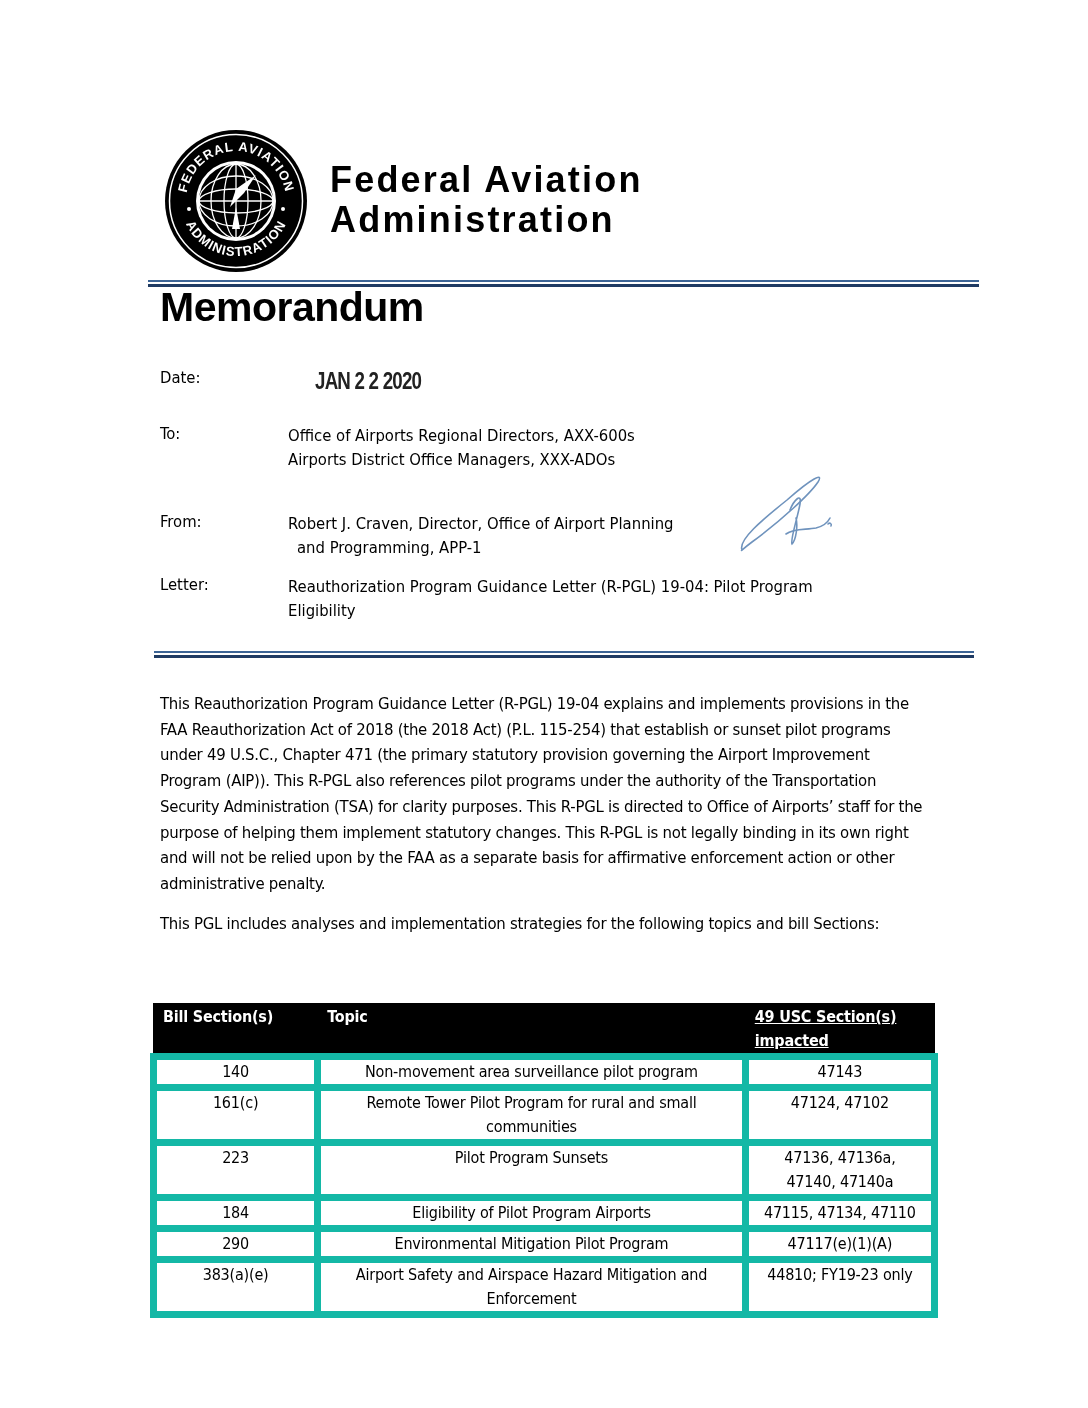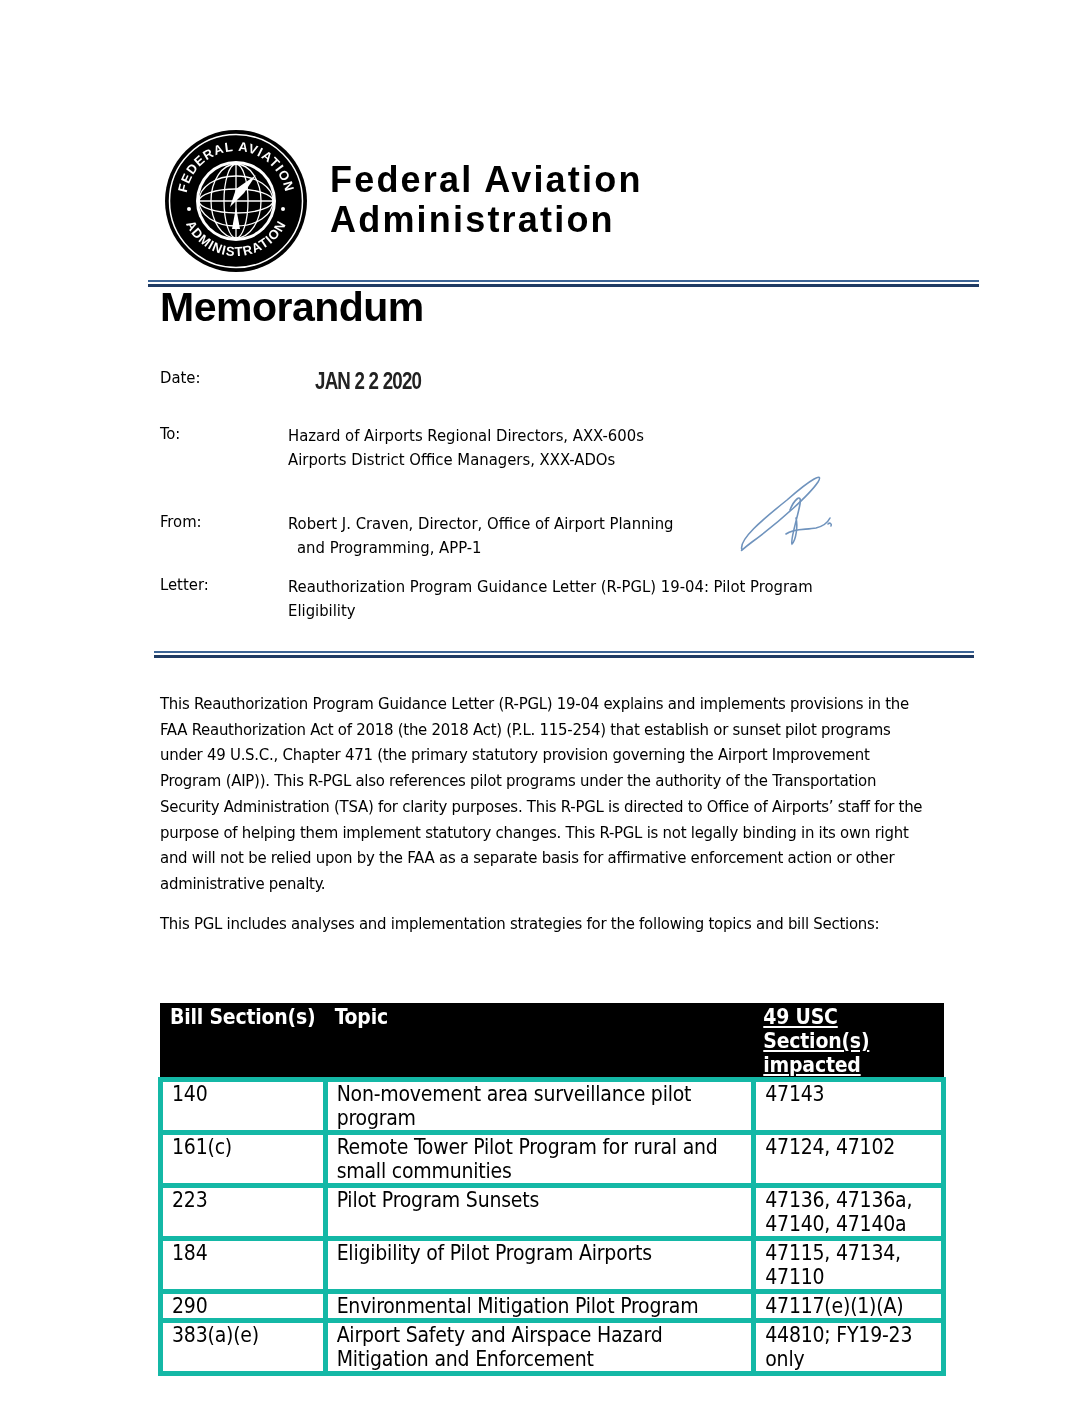--- a/index.html
+++ b/index.html
@@ -15,25 +15,25 @@
   .rule .gap { height:2px; background:#fff; }
   .rule .l2 { height:3px; background:#1f3b63; }
   .memo-title { left:160px; top:284px; font-size:41px; font-weight:bold; letter-spacing:-0.5px; }
   .body-font { font-family:"DejaVu Sans Condensed","Liberation Sans Narrow","Liberation Sans", sans-serif; font-stretch:condensed; }
   .hdr-label { left:160px; font-size:16.5px; }
   .hdr-val { left:288px; font-size:16.5px; line-height:24px; }
   .date-stamp { left:315px; top:367px; font-size:24px; font-weight:bold; letter-spacing:-1px;
                 font-family:"Liberation Sans Narrow","Liberation Sans", sans-serif; transform:scaleX(0.78); transform-origin:left; color:#222; }
   .sig { left:732px; top:470px; width:110px; height:90px; }
   .para { left:160px; width:770px; font-size:16.6px; line-height:25.7px; letter-spacing:-0.25px; }
-  table.sections { position:absolute; left:158px; top:1003px; width:788px; border-collapse:collapse;
-                   font-size:21px; line-height:24px; letter-spacing:-0.2px; }
+  table.sections { position:absolute; left:150px; top:1003px; width:788px; border-collapse:collapse;
+                   font-size:16px; line-height:24px; letter-spacing:-0.2px; }
   table.sections th { background:#000; color:#fff; text-align:left; font-weight:bold; vertical-align:top;
                       padding:1px 9px 0 9px; border:1px solid #000; }
-  table.sections td { vertical-align:top; padding:0 9px; border:5px solid #14b8a6; }
+  table.sections td { vertical-align:top; padding:0 9px; border:7px solid #14b8a6;text-align:center; }
   .c1 { width:145px; } .c2 { width:408px; } .c3 { width:170px;text-decoration:underline; }
 </style>
 </head>
 <body>
 
 <svg class="abs seal" viewBox="0 0 144 144">
   <defs>
     <path id="arcTop" d="M 22 72 A 50 50 0 0 1 122 72"></path>
     <path id="arcBot" d="M 17 72 A 55 55 0 0 0 127 72"></path>
   </defs>
@@ -72,21 +72,21 @@
     <div class="l2"></div>
 </div>
 
 <div class="abs memo-title">Memorandum</div>
 
 <div class="abs hdr-label body-font" style="top:368px">Date:</div>
 <div class="abs date-stamp">JAN 2 2 2020</div>
 
 <div class="abs hdr-label body-font" style="top:424px">To:</div>
 <div class="abs hdr-val body-font" style="top:424px">
-  <div>Hazard of Airports Regional Directors, AXX-600s</div>
+  <div>Office of Airports Regional Directors, AXX-600s</div>
   <div>Airports District Office Managers, XXX-ADOs</div>
 </div>
 
 <div class="abs hdr-label body-font" style="top:512px">From:</div>
 <div class="abs hdr-val body-font" style="top:512px">
   <div>Robert J. Craven, Director, Office of Airport Planning</div>
   <div style="padding-left:9px">and Programming, APP-1</div>
 </div>
 
 <svg class="abs sig" viewBox="0 0 110 90">

